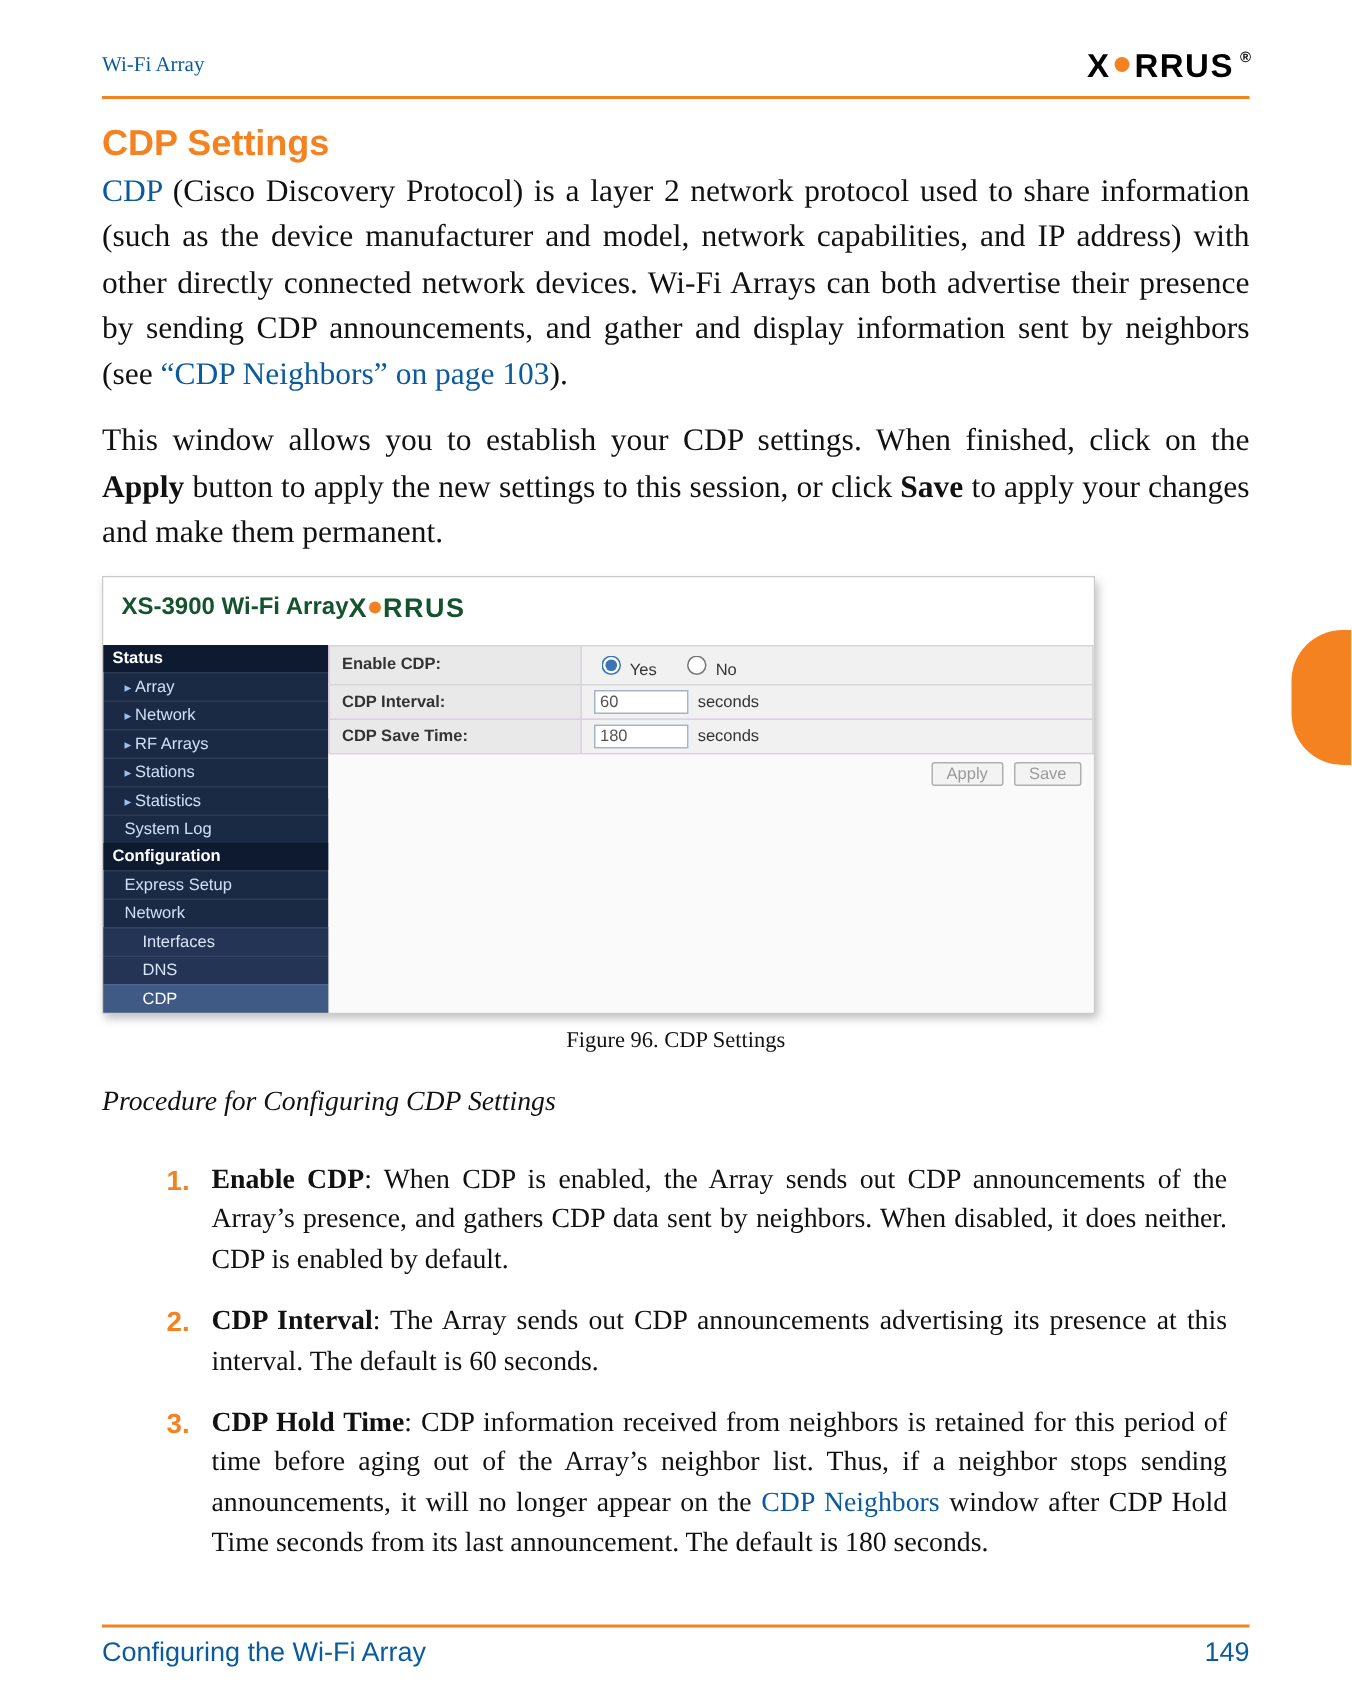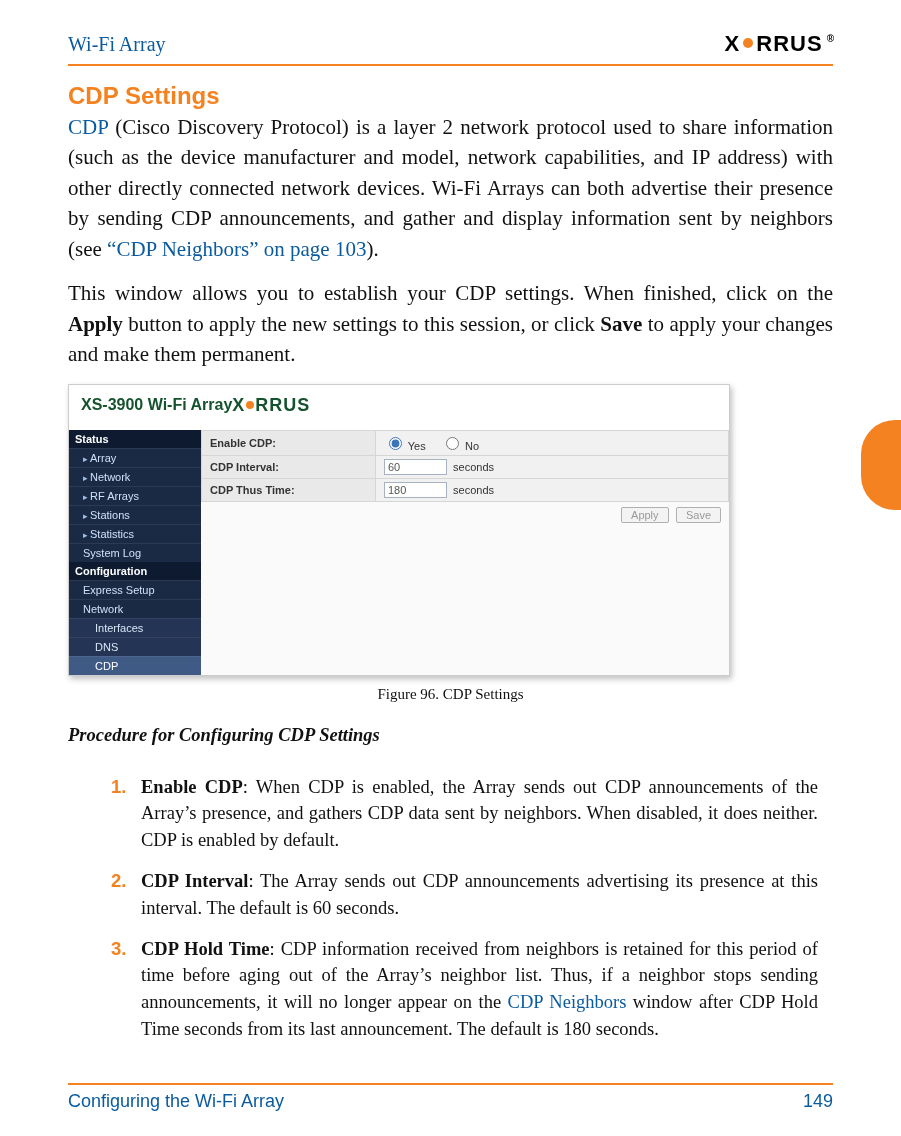--- a/index.html
+++ b/index.html
@@ -28,21 +28,21 @@
     border-bottom-left-radius: 34px;
   }
   .top-row {
     display: flex;
     justify-content: space-between;
     align-items: center;
     height: 32px;
   }
   .doc-title {
     color: #0a5a9e;
-    font-size: 20px;
+    font-size: 14px;
     font-family: "Palatino Linotype", Palatino, Georgia, serif;
   }
   .brand {
     display: flex;
     align-items: center;
     gap: 2px;
     font-weight: 900;
     letter-spacing: 1px;
     font-family: Arial, Helvetica, sans-serif;
     color: #000;
@@ -106,21 +106,21 @@
   .shot-brand {
     font-family: Arial, sans-serif;
     font-weight: 900;
     letter-spacing: 1px;
     font-size: 18px;
     display: flex; align-items: center; gap: 1px;
   }
   .shot-brand .dot { width:8px; height:8px; border-radius:50%; background:#f58220; }
   .shot-body { display: flex; align-items: stretch; }
   .shot-nav {
-    width: 132px;
+    width: 150px;
     background: #1b2a44;
     color: #dbe6f5;
     font-size: 11px;
   }
   .shot-nav .hd {
     background: #0d1a30;
     color: #fff;
     font-weight: 700;
     padding: 3px 6px;
   }
@@ -160,21 +160,21 @@
     font-size:11px; color:#9a9a9a; border-radius:2px; cursor:default;
     margin-left:4px;
   }
   .fig-cap {
     text-align: center;
     font-size: 15px;
     margin: 10px 0 22px 0;
   }
   .proc-head {
     font-style: italic;
-    font-weight: 700;
+    font-weight: 400;
     font-size: 18.5px;
     margin-bottom: 28px;
   }
   ol.steps {
     list-style: none;
     padding: 0 0 0 28px;
     margin: 15px;
     counter-reset: step;
   }
   ol.steps > li {
@@ -272,21 +272,21 @@
               </td>
             </tr>
             <tr>
               <td class="lbl">CDP Interval:</td>
               <td>
                 <input class="shot-input" value="60" style="">
                 &nbsp;<span>seconds</span>
               </td>
             </tr>
             <tr>
-              <td class="lbl">CDP Thus Time:</td>
+              <td class="lbl">CDP Save Time:</td>
               <td>
                 <input class="shot-input" value="180" style="">
                 &nbsp;<span>seconds</span>
               </td>
             </tr>
           </tbody>
             </table>
           <div class="shot-btns">
             <button class="shot-btn">Apply</button>
             <button class="shot-btn">Save</button>

